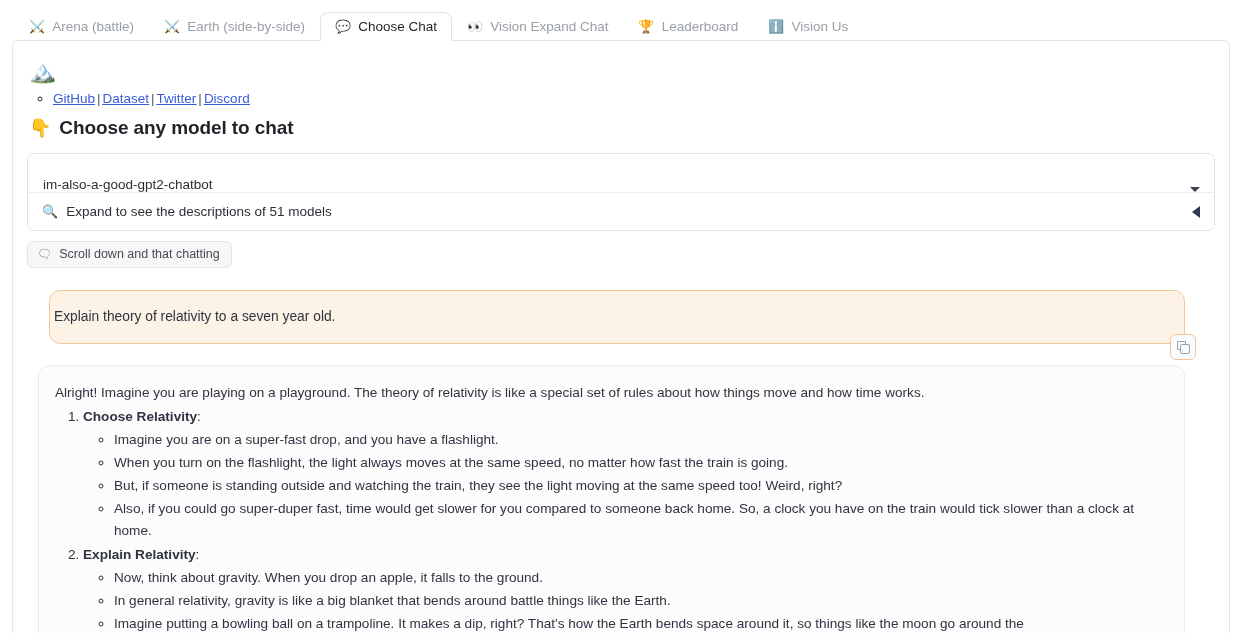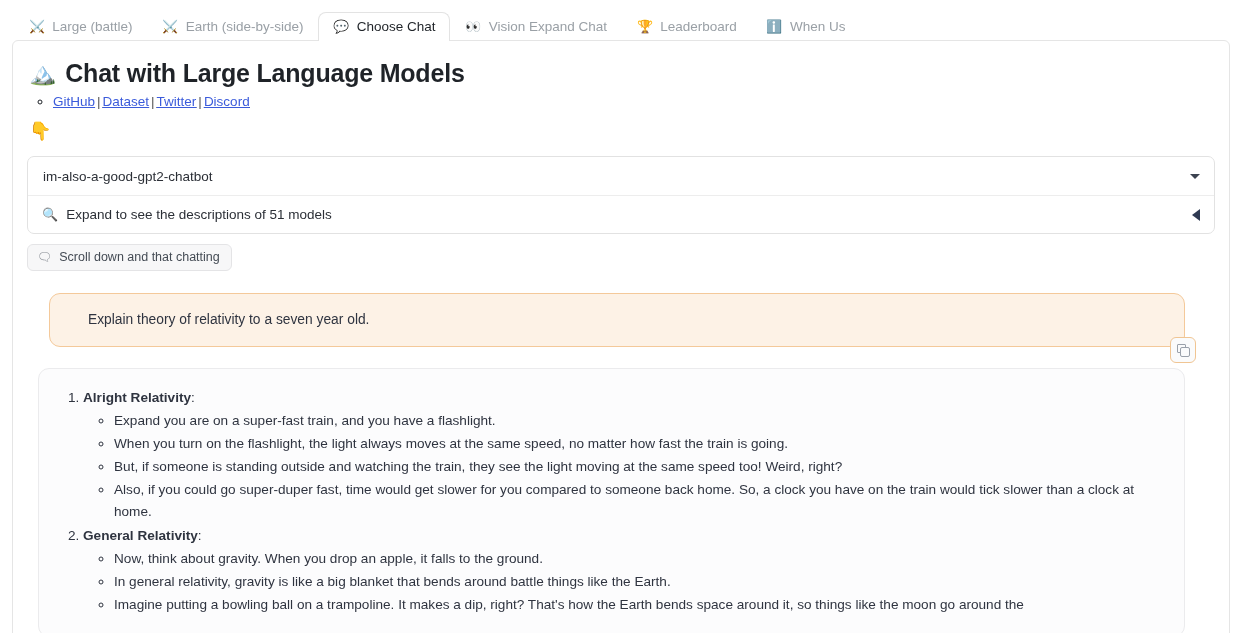--- a/index.html
+++ b/index.html
@@ -96,21 +96,21 @@
   
   .selector-wrap {
     border: 1px solid #e2e2e2;
     border-radius: 7px;
     background: #ffffff;
     overflow: hidden;
     margin-bottom: 10px;
   }
   .select-row {
     display: flex;
-    align-items: center;
+    align-items: flex-end;
     justify-content: space-between;
     height: 38px;
     padding: 0 14px 0 15px;
     cursor: pointer;
   }
   .select-value { font-size: 13.5px; color: #2b2f36; }
   .chev {
     width: 0; height: 0;
     border-left: 5px solid transparent;
     border-right: 5px solid transparent;
@@ -154,21 +154,21 @@
   .scroll-btn .ico { color: #8b9097; font-size: 12px; }
 
   
   .chat { padding: 0 4px; }
 
   .msg-user {
     position: relative;
     background: #fdf2e6;
     border: 1px solid #f4c99a;
     border-radius: 11px;
-    padding: 18px 22px 19px 38px;
+    padding: 18px 22px 19px 4px;
     margin: 8px 26px 0 18px;
     font-size: 13.8px;
     color: #2f3440;
   }
   .copy-btn {
     position: absolute;
     right: -12px;
     bottom: -17px;
     width: 26px; height: 26px;
     background: #fafbfc;
@@ -212,59 +212,59 @@
     list-style: circle;
   }
   .msg-bot ul > li { margin-top: 1px; }
 </style>
 </head>
 <body>
 
 <div class="tabbar">
   <div class="tab">
     <span class="tico">⚔️</span>
-    <span>Large (battle)</span>
+    <span>Arena (battle)</span>
   </div>
   <div class="tab">
     <span class="tico">⚔️</span>
     <span>Earth (side-by-side)</span>
   </div>
   <div class="tab active">
     <span class="tico">💬</span>
     <span>Choose Chat</span>
   </div>
   <div class="tab">
     <span class="tico">👀</span>
     <span>Vision Expand Chat</span>
   </div>
   <div class="tab">
     <span class="tico">🏆</span>
     <span>Leaderboard</span>
   </div>
   <div class="tab">
     <span class="tico">ℹ️</span>
-    <span>When Us</span>
+    <span>Vision Us</span>
   </div>
 </div>
 
 <div class="panel">
 
   <div class="page-title">
     <span class="emoji">🏔️</span>
-    <span>Chat with Large Language Models</span>
   </div>
 
   <ul class="linklist">
     <li>
       <a href="#">GitHub</a><span class="sep">|</span><a href="#">Dataset</a><span class="sep">|</span><a href="#">Twitter</a><span class="sep">|</span><a href="#">Discord</a>
     </li>
   </ul>
 
   <div class="subtitle">
     <span class="emoji">👇</span>
+    <span>Choose any model to chat</span>
   </div>
 
   <div class="selector-wrap">
     <div class="select-row">
       <span class="select-value">im-also-a-good-gpt2-chatbot</span>
       <span class="chev"></span>
     </div>
     <div class="accordion-row">
       <span class="accordion-left">
         <span class="emoji">🔍</span>
@@ -286,32 +286,33 @@
       <span>Explain theory of relativity to a seven year old.</span>
       <div class="copy-btn">
         <span class="copy-glyph">
           <i class="back"></i>
             <i class="front"></i>
         </span>
       </div>
     </div>
 
     <div class="msg-bot">
+      <p>Alright! Imagine you are playing on a playground. The theory of relativity is like a special set of rules about how things move and how time works.</p>
       <ol>
         <li>
-          <span class="liname">Alright Relativity</span><span>:</span>
+          <span class="liname">Choose Relativity</span><span>:</span>
           <ul>
-            <li>Expand you are on a super-fast train, and you have a flashlight.</li>
+            <li>Imagine you are on a super-fast drop, and you have a flashlight.</li>
             <li>When you turn on the flashlight, the light always moves at the same speed, no matter how fast the train is going.</li>
             <li>But, if someone is standing outside and watching the train, they see the light moving at the same speed too! Weird, right?</li>
             <li>Also, if you could go super-duper fast, time would get slower for you compared to someone back home. So, a clock you have on the train would tick slower than a clock at home.</li>
           </ul>
         </li>
         <li>
-          <span class="liname">General Relativity</span><span>:</span>
+          <span class="liname">Explain Relativity</span><span>:</span>
           <ul>
             <li>Now, think about gravity. When you drop an apple, it falls to the ground.</li>
             <li>In general relativity, gravity is like a big blanket that bends around battle things like the Earth.</li>
             <li>Imagine putting a bowling ball on a trampoline. It makes a dip, right? That's how the Earth bends space around it, so things like the moon go around the</li>
           </ul>
         </li>
       </ol>
     </div>
 
   </div>

